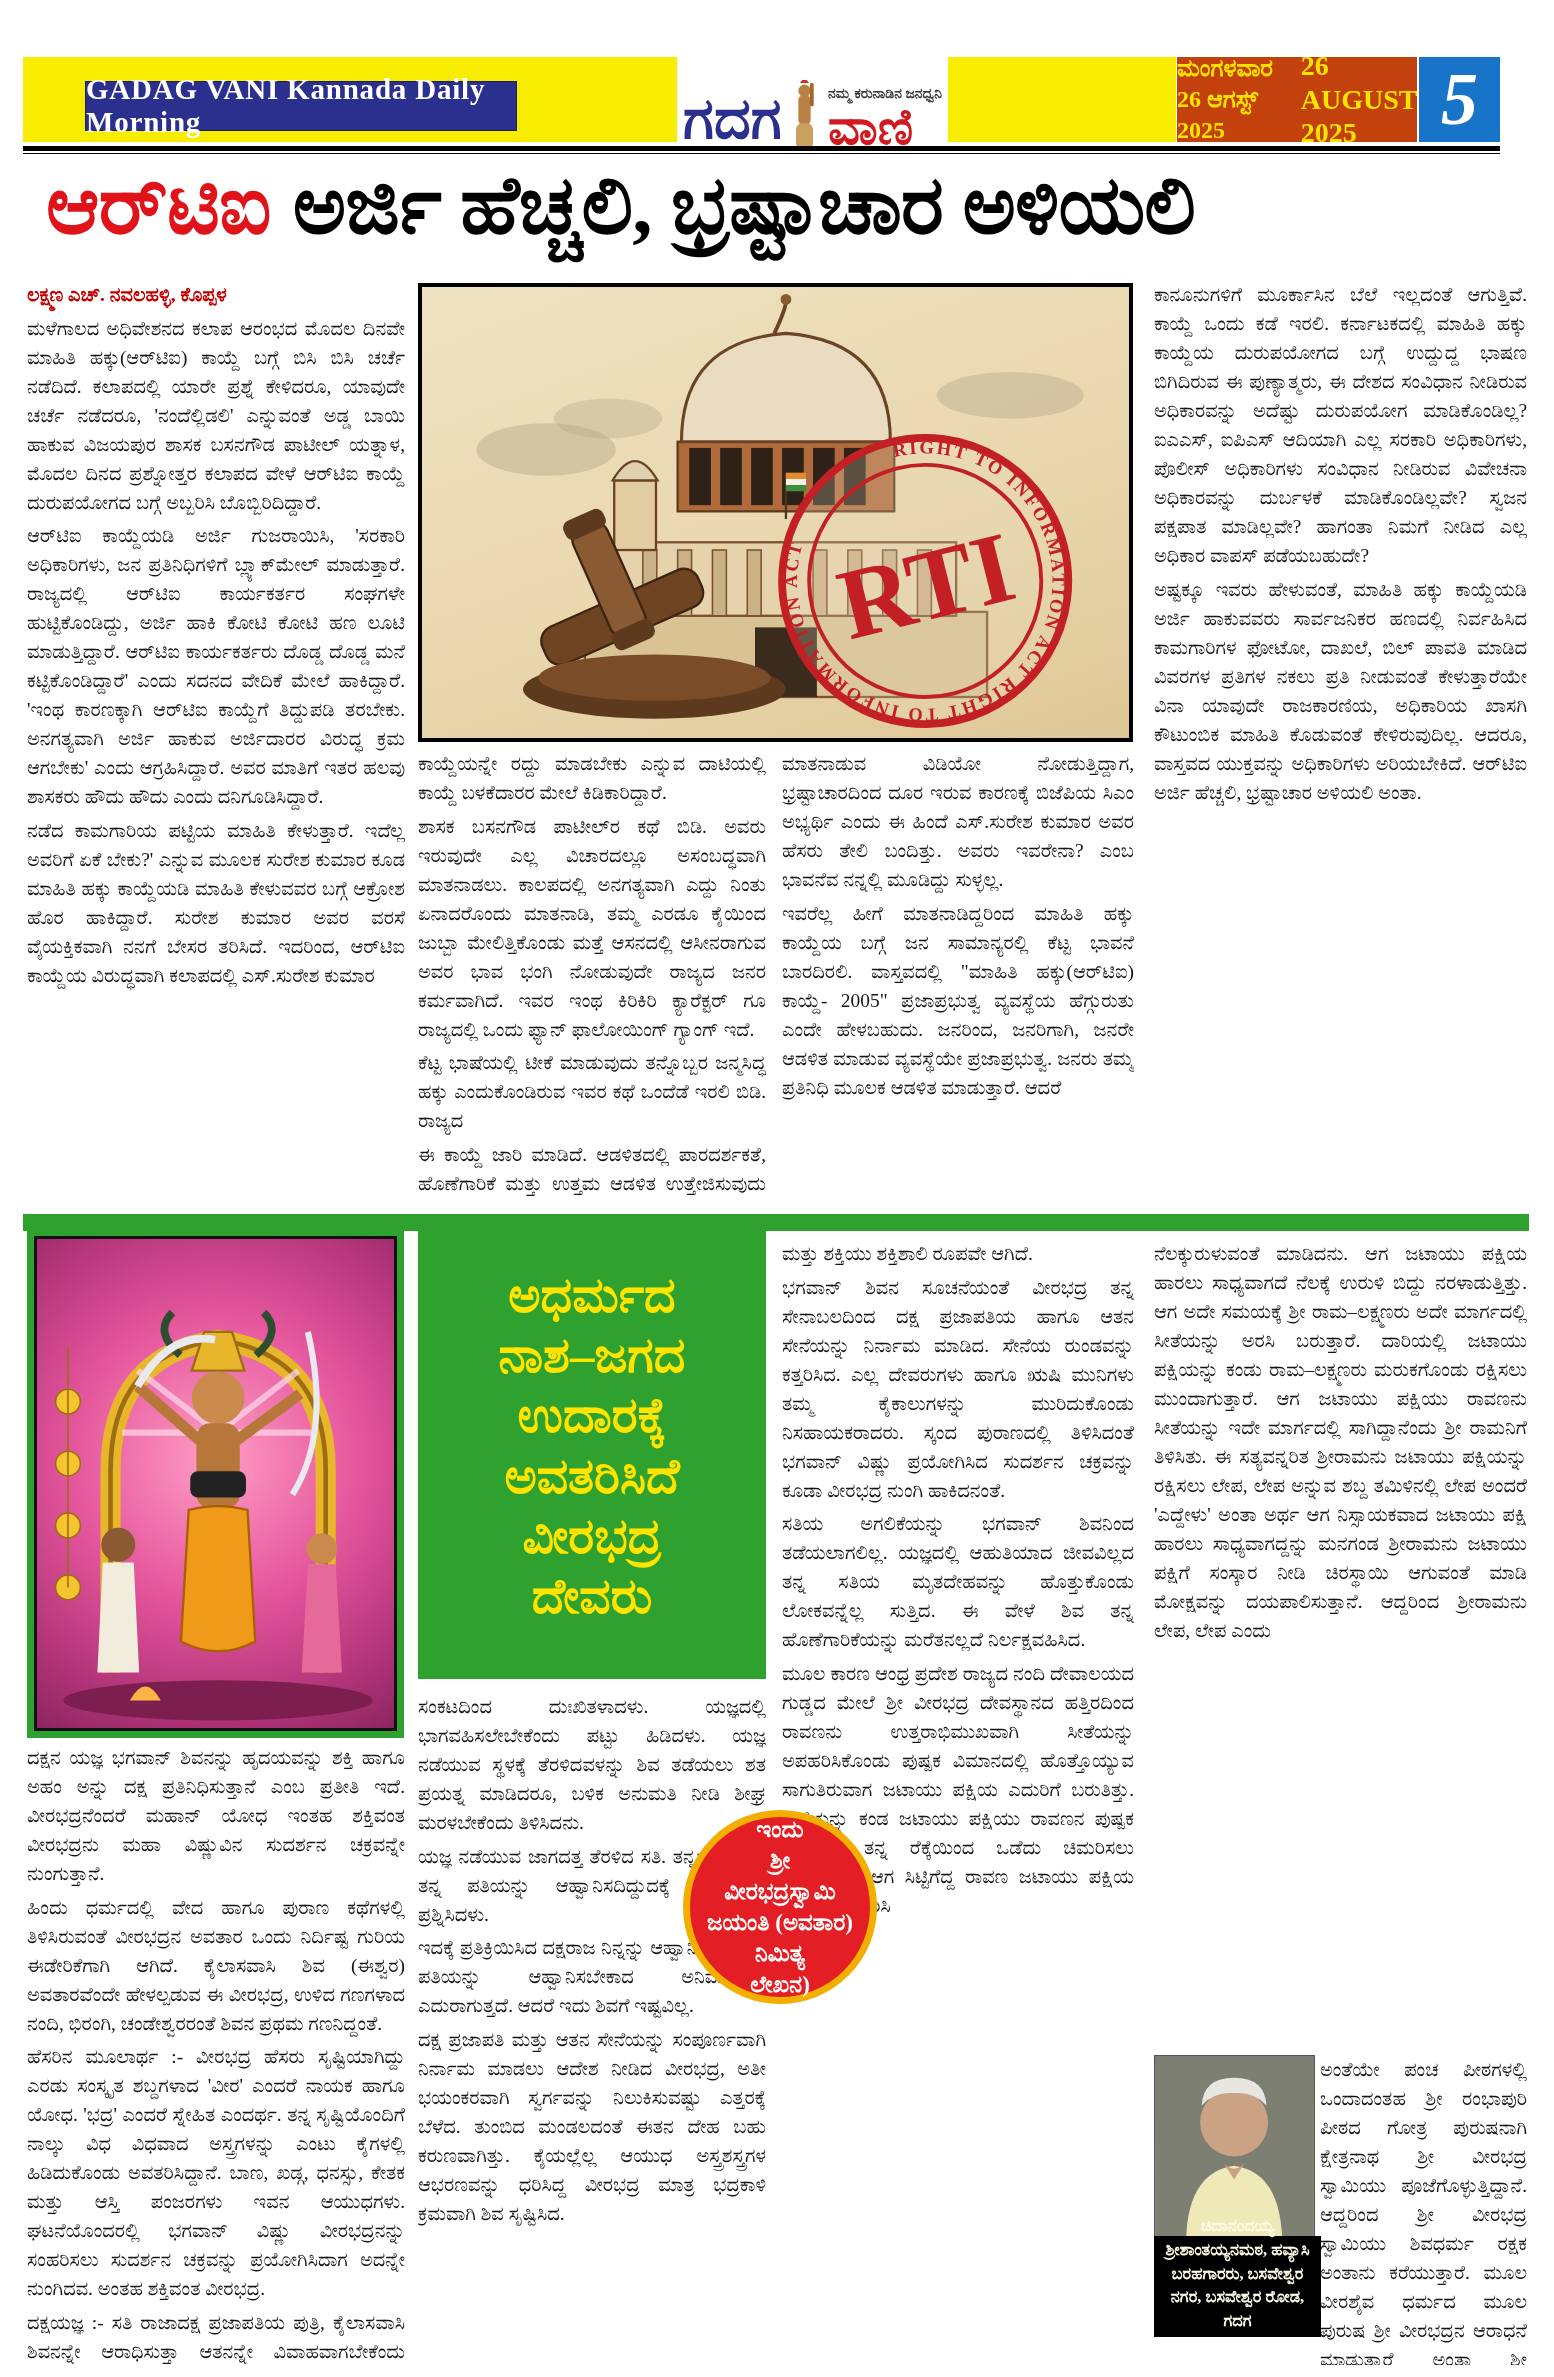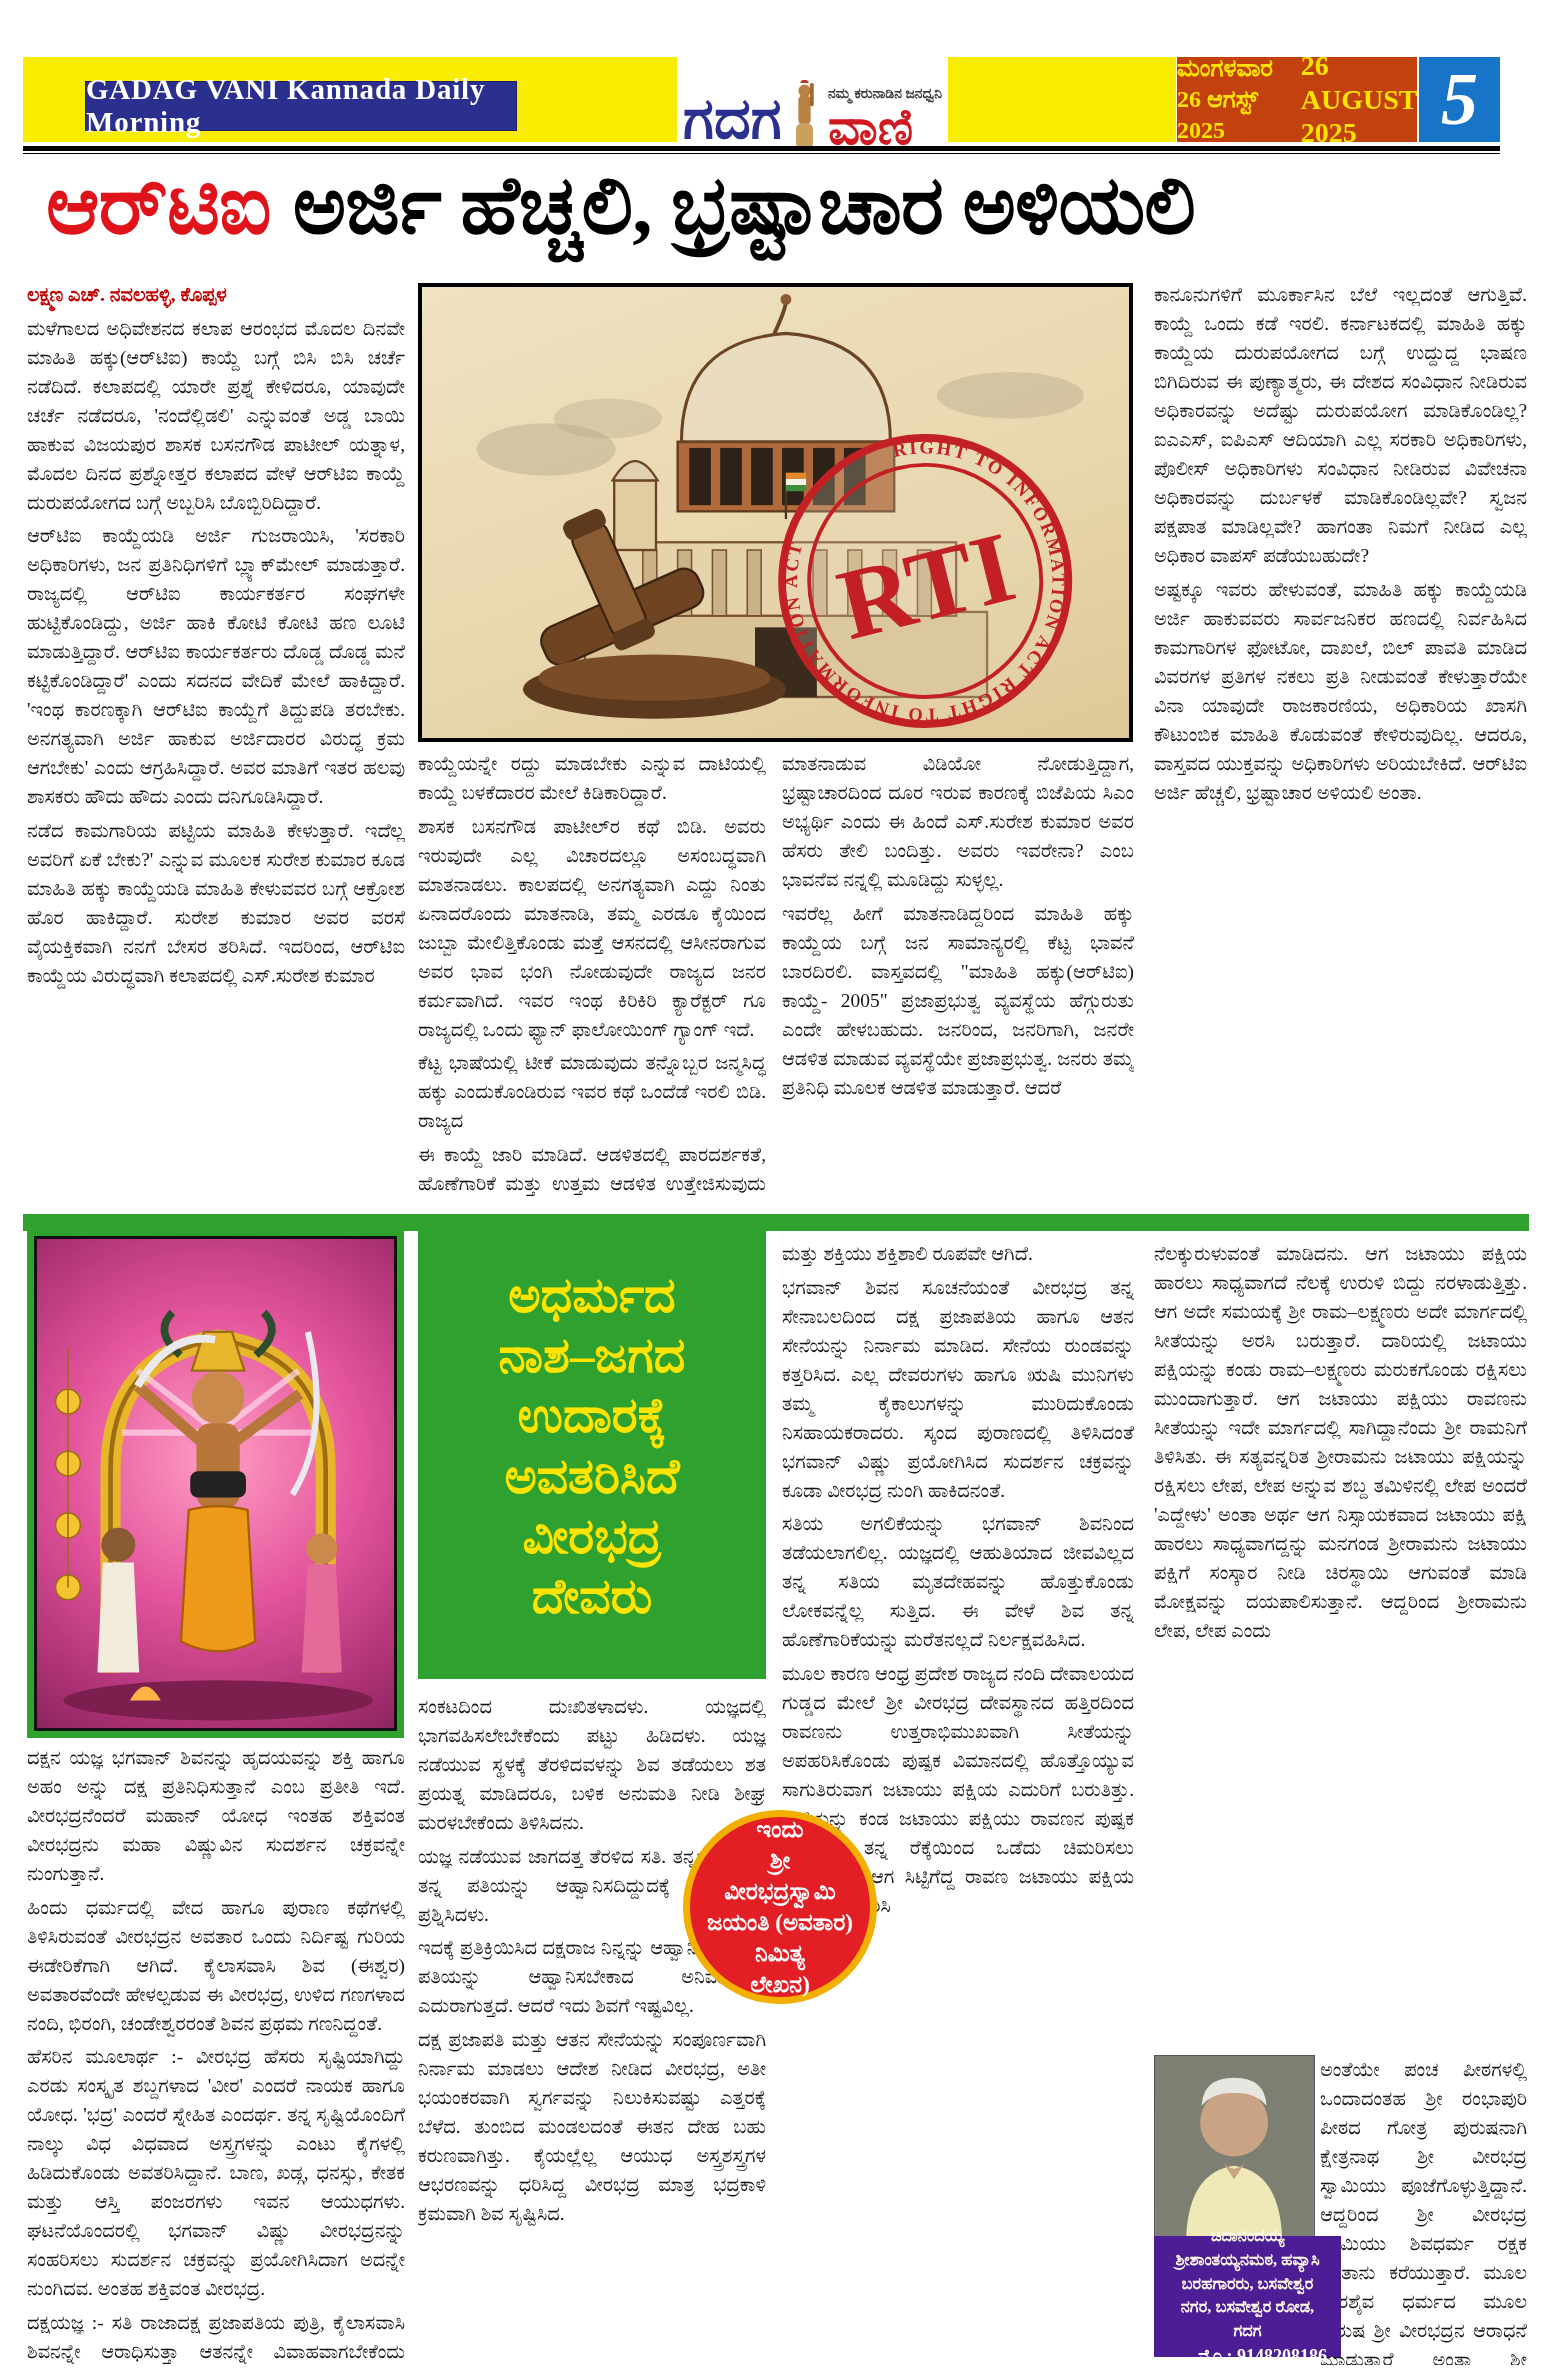--- a/index.html
+++ b/index.html
@@ -50,21 +50,21 @@
   .green-box{background:#2fa12f;display:flex;flex-direction:column;align-items:center;justify-content:center;}
   .green-box p{margin:0;color:#ffe400;font-weight:bold;font-size:49px;line-height:1.23;text-align:center;}
 
   
   .red-circle{border-radius:50%;background:#e31e24;border:7.7px solid #f2af00;
     display:flex;flex-direction:column;align-items:center;justify-content:center;z-index:6;}
   .red-circle p{margin:0;color:#ffffff;font-weight:bold;font-size:23px;line-height:1.35;text-align:center;}
 
   
   .photo{background:linear-gradient(180deg,#6d6f66 0%,#8e9084 40%,#a7a899 100%);overflow:hidden;border:0.8px solid #555;}
-  .caption-box{background:#4c1d95;display:flex;flex-direction:column;align-items:flex-end;justify-content:center;padding:14px;}
+  .caption-box{background:#000000;display:flex;flex-direction:column;align-items:flex-start;justify-content:center;padding:4px;}
   .caption-box p{margin:0;color:#fffbe8;font-weight:bold;font-size:16.3px;line-height:1.45;text-align:center;}
   .caption-box .phone{color:#ffffff;font-size:18px;}
 </style>
 </head>
 <body>
 
 <div id="page">
 
   <div class="abs mast-yellow" style="left:23px;top:57px;width:654px;height:85px;"></div>
   <div class="abs mast-yellow" style="left:948px;top:57px;width:228px;height:85px;"></div>

